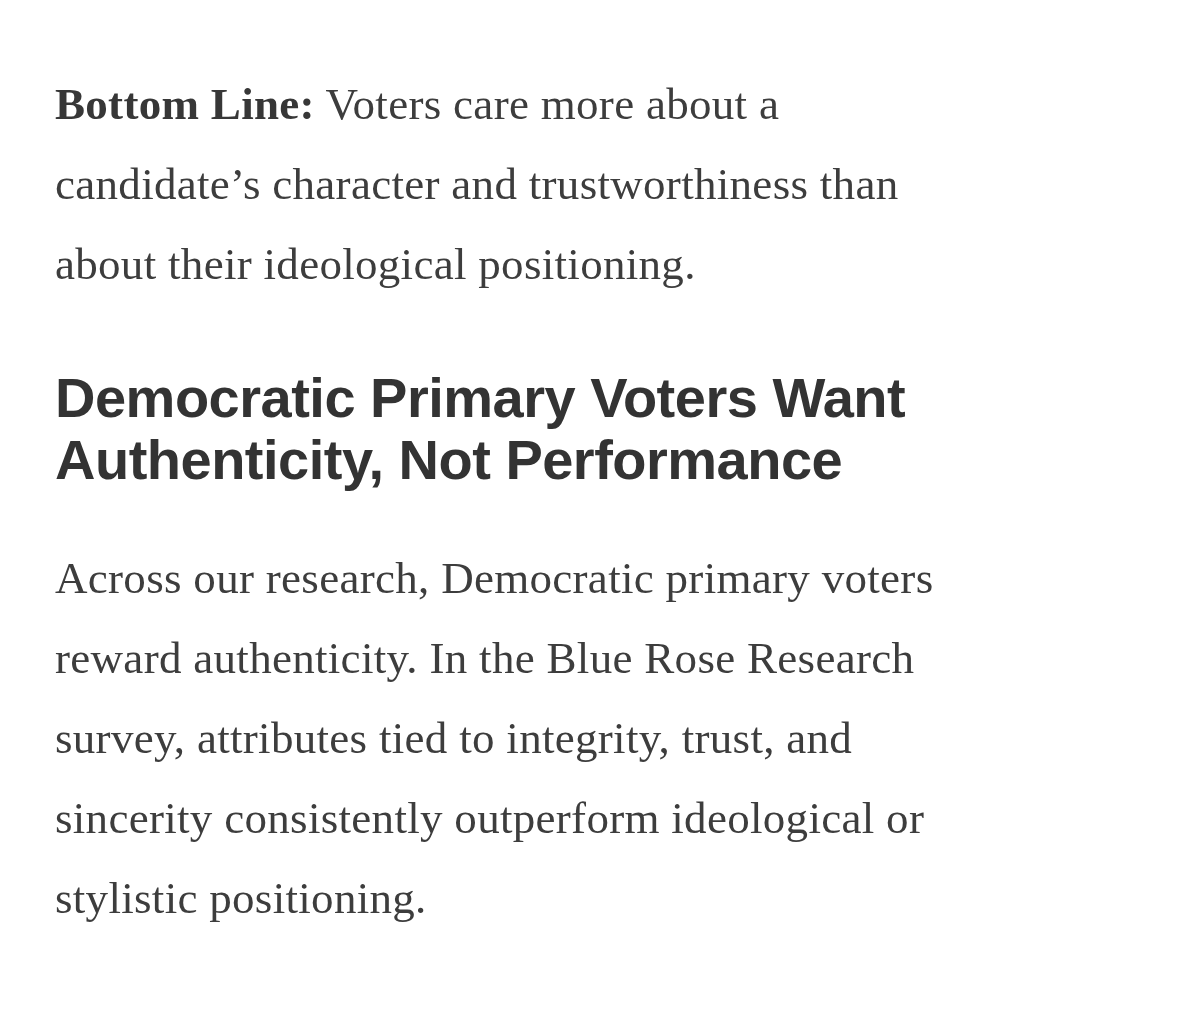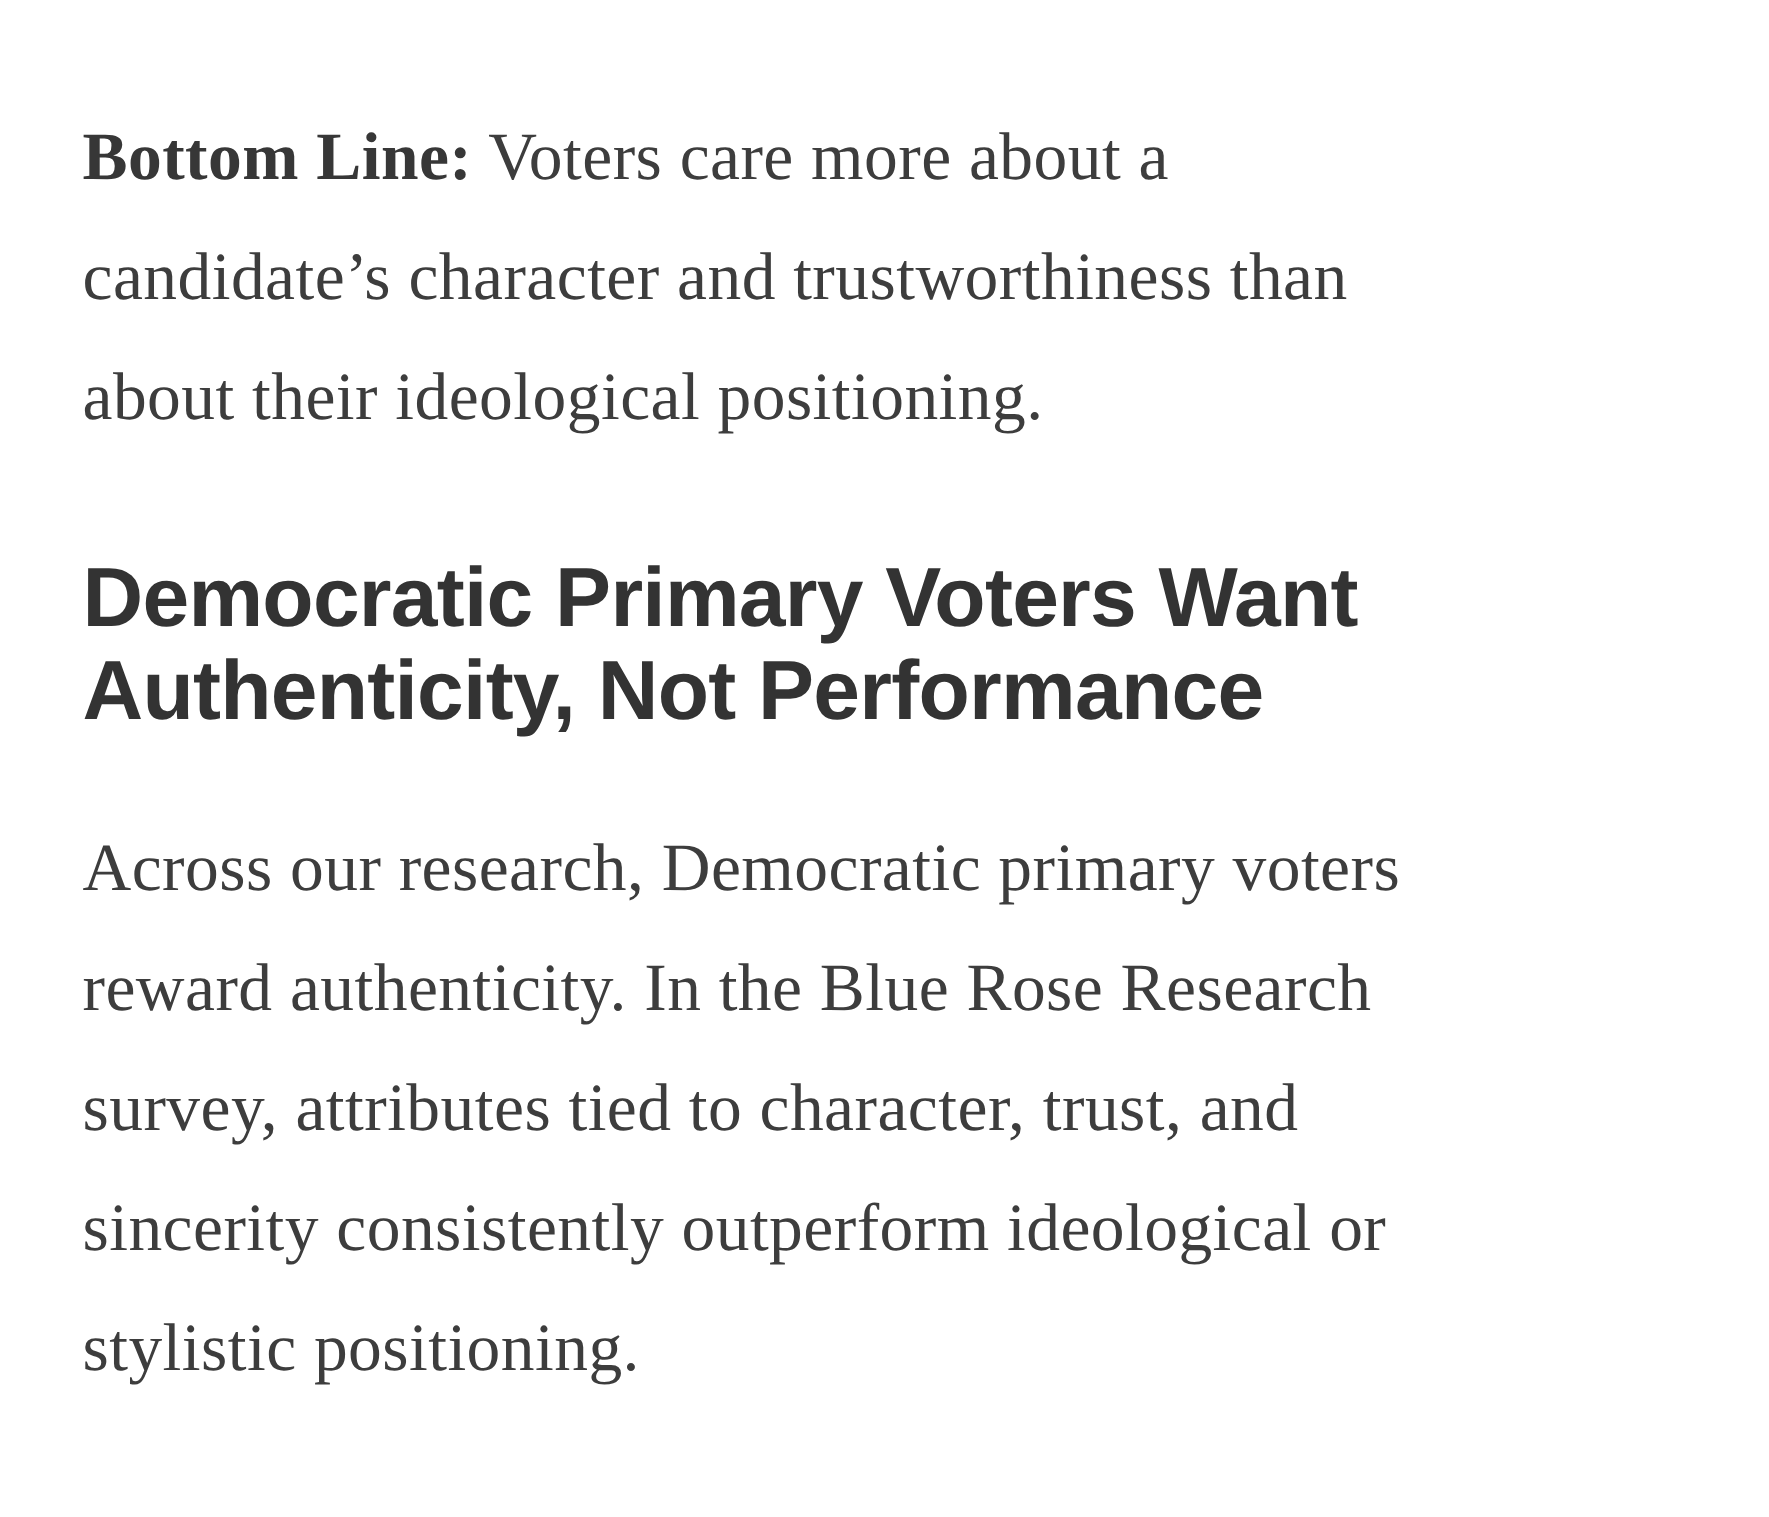--- a/index.html
+++ b/index.html
@@ -45,17 +45,17 @@
 
   <p class="para"><span class="lead">Bottom Line:</span><span> Voters care more about a
 candidate’s character and trustworthiness than
 about their ideological positioning.</span></p>
 
   <h2 class="section-heading">Democratic Primary Voters Want
 Authenticity, Not Performance</h2>
 
   <p class="para">Across our research, Democratic primary voters
 reward authenticity. In the Blue Rose Research
-survey, attributes tied to character, trust, and
+survey, attributes tied to integrity, trust, and
 sincerity consistently outperform ideological or
 stylistic positioning.</p>
 
 </main>
 
 </body></html>

